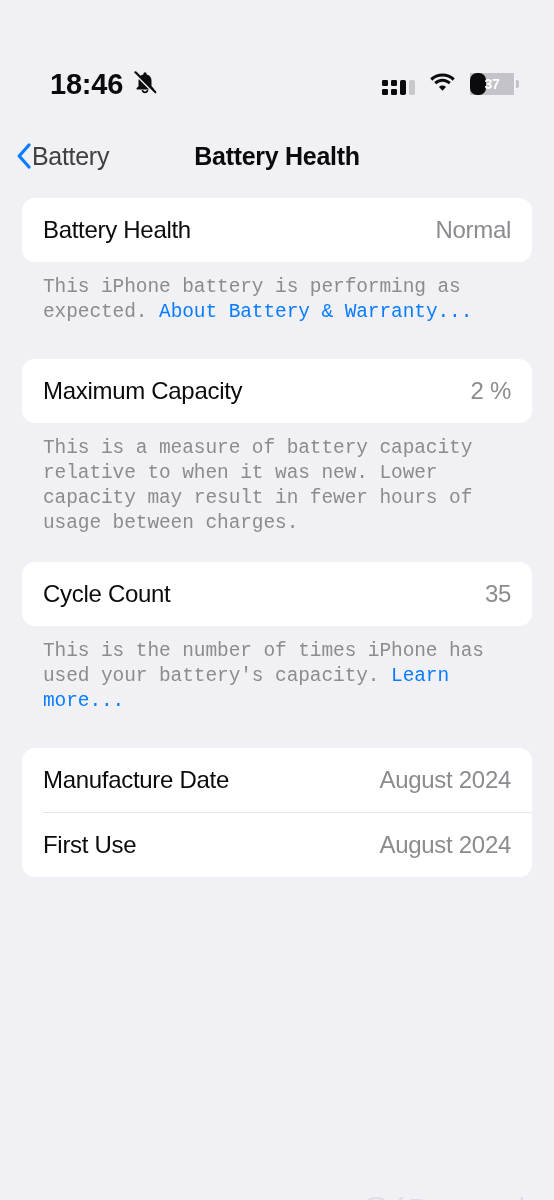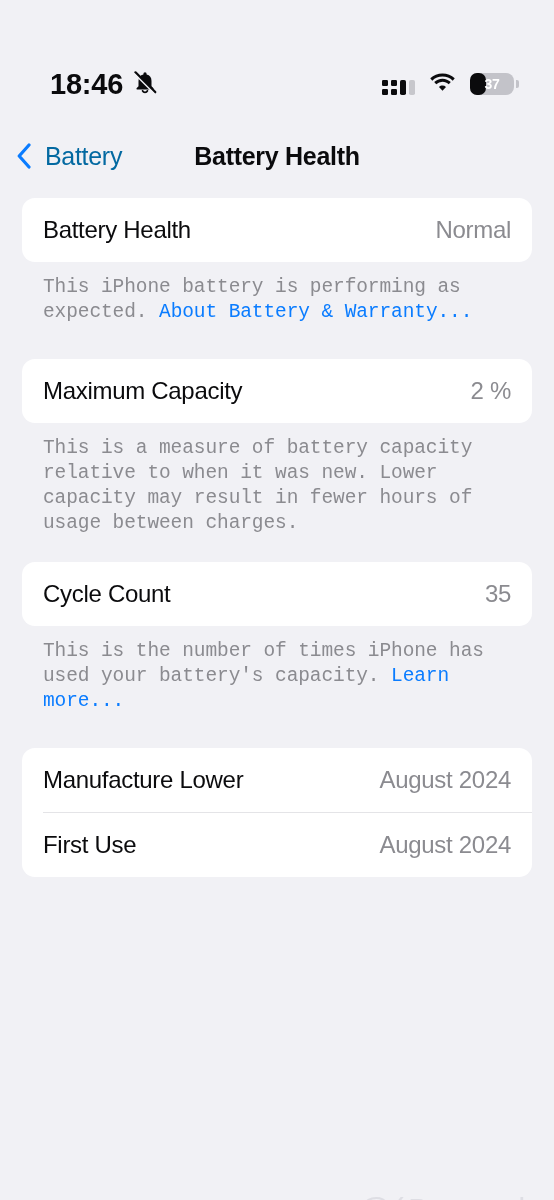--- a/index.html
+++ b/index.html
@@ -35,21 +35,21 @@
   
   .cell-ind { display:flex; align-items:flex-end; gap:3px; height:22px; }
   .cell-ind .col { display:flex; flex-direction:column; justify-content:flex-end; gap:3px; }
   .cell-ind .dot { width:6px; height:6px; background:#0b0b0d; border-radius:1.2px; }
   .cell-ind .tall { width:6px; height:15px; background:#0b0b0d; border-radius:1.8px; }
   .cell-ind .tall.dim { background:#c7c7cc; }
 
   .wifi { width:27px; height:20px; }
   .batt {
     position:relative; width:44px; height:22px;
-    border-radius:8px; background:#c3c3c9;
+    border-radius:0; background:#c3c3c9;
     display:flex; align-items:center; overflow:visible;
   }
   .batt-fill {
     position:absolute; left:0; top:0; bottom:0;
     background:#0b0b0d; border-radius:7px;
   }
   .batt-num {
     position:relative; z-index:2; width:100%;
     text-align:center; font-size:14px; font-weight:700;
     color:#ffffff; letter-spacing:-0.3px; line-height:22px;
@@ -59,23 +59,23 @@
     width:3px; height:8px; border-radius:0 2px 2px 0;
     background:#c3c3c9;
   }
 
   
   .navbar {
     position:absolute; top:82px; left:0; right:0; height:52px;
   }
   .nav-back {
     position:absolute; left:10px; top:0;
-    display:flex; align-items:center; gap:13px;
+    display:flex; align-items:center; gap:0;
     height:52px; padding:0 6px;
-    color:#0369a1; cursor:pointer;
+    color:#404040; cursor:pointer;
   }
   .nav-back .chev { width:16px; height:26px; display:block; }
   .nav-back-label { font-size:25px; letter-spacing:-0.3px; }
   .nav-title {
     position:absolute; left:0; right:0; top:0; height:52px;
     display:flex; align-items:center; justify-content:center;
     font-size:25px; font-weight:700; color:#0b0b0d;
     letter-spacing:-0.3px;
   }
 
@@ -225,21 +225,21 @@
       </div>
     </div>
     <div class="footnote">
       <span>This is the number of times iPhone has used your battery's capacity. </span><a href="#">Learn more...</a>
     </div>
 
     <div class="gap-xl"></div>
 
     <div class="card">
       <div class="row">
-        <span class="row-label">Manufacture Lower</span>
+        <span class="row-label">Manufacture Date</span>
         <span class="row-value">August 2024</span>
       </div>
       <div class="row-sep"></div>
       <div class="row">
         <span class="row-label">First Use</span>
         <span class="row-value">August 2024</span>
       </div>
     </div>
 
   </div>

